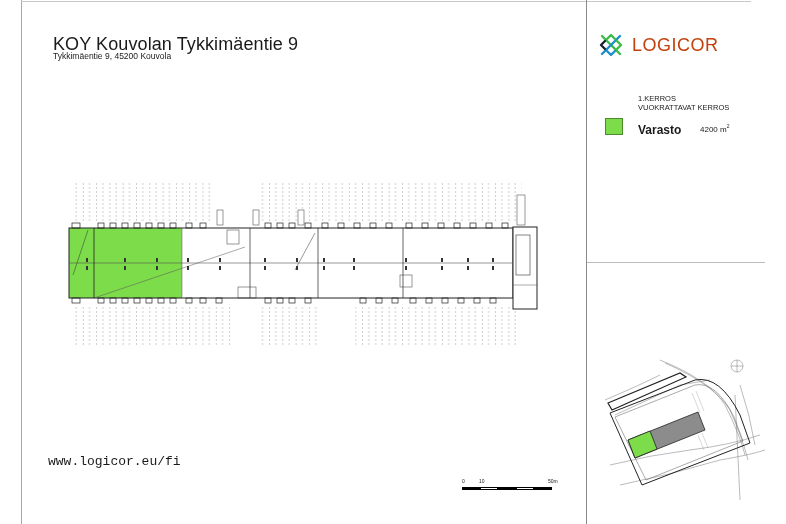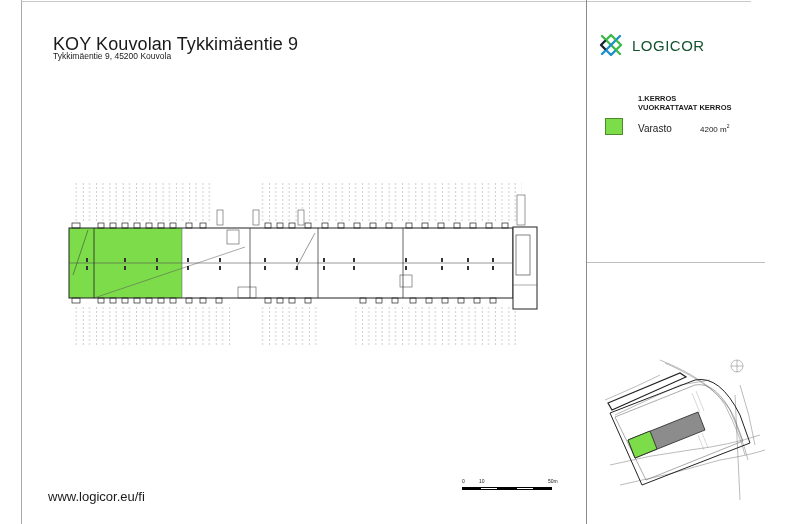--- a/index.html
+++ b/index.html
@@ -3,29 +3,29 @@
 <meta charset="utf-8">
 <style>
   html,body{margin:0;padding:0;background:#fff;}
   body{width:786px;height:524px;position:relative;overflow:hidden;font-family:"Liberation Sans",sans-serif;color:#1a1a1a;}
   .frame-left{position:absolute;left:21px;top:0;width:1px;height:524px;background:#a8a8a8;}
   .frame-top{position:absolute;left:21px;top:1px;width:730px;height:1px;background:#c8c8c8;}
   .frame-divider{position:absolute;left:586px;top:0;width:1px;height:524px;background:#8a8a8a;}
   .panel-hline{position:absolute;left:587px;top:262px;width:178px;height:1px;background:#bdbdbd;}
   .title{position:absolute;left:53px;top:34px;font-size:18px;font-weight:400;letter-spacing:0.1px;}
   .subtitle{position:absolute;left:53px;top:51px;font-size:8.5px;}
-  .url{position:absolute;left:48px;top:489px;font-size:13px;}
+  .url{position:absolute;left:48px;top:454px;font-size:13px;font-family:Liberation Mono, monospace;}
   .scale{position:absolute;left:460px;top:478px;width:100px;height:16px;}
   .scale .lbl{position:absolute;top:0;font-size:5px;}
   .scale .bar{position:absolute;top:9px;height:3px;border:1px solid #000;box-sizing:border-box;}
   .logo{position:absolute;left:598px;top:32px;display:flex;align-items:center;}
-  .logo-text{font-size:15px;font-weight:400;letter-spacing:0.5px;color:#14532d;margin-left:8px;}
-  .legend-h{position:absolute;left:638px;top:94px;font-size:7.5px;font-weight:700;line-height:9px;}
+  .logo-text{font-size:18px;font-weight:400;letter-spacing:0.5px;color:#c2410c;margin-left:8px;}
+  .legend-h{position:absolute;left:638px;top:94px;font-size:7.5px;font-weight:400;line-height:9px;}
   .legend-sw{position:absolute;left:605px;top:118px;width:18px;height:17px;background:#7ddc4a;border:1px solid #4c8a2c;box-sizing:border-box;}
-  .legend-name{position:absolute;left:638px;top:123px;font-size:10px;}
+  .legend-name{position:absolute;left:638px;top:123px;font-size:12px;font-weight:bold;}
   .legend-area{position:absolute;left:700px;top:123px;font-size:8px;}
   .legend-area sup{font-size:5px;}
   .plan{position:absolute;left:60px;top:175px;width:500px;height:190px;}
   .siteplan{position:absolute;left:600px;top:355px;width:170px;height:150px;}
 </style>
 </head>
 <body>
 
 <div class="frame-left"></div>
 <div class="frame-top"></div>

